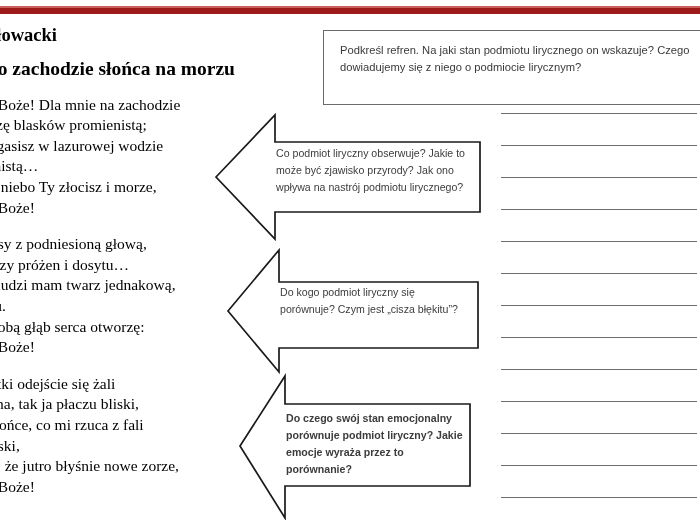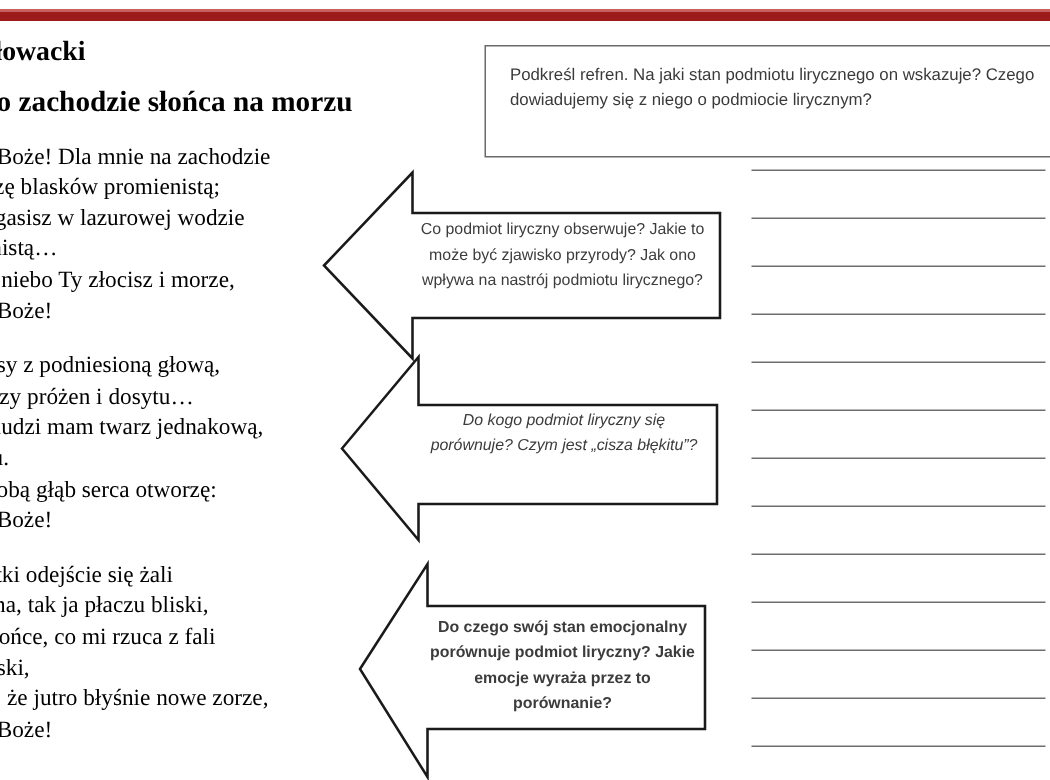--- a/index.html
+++ b/index.html
@@ -89,40 +89,39 @@
     position: absolute;
     left: 501px;
     width: 196px;
     height: 0;
     border-top: 1.4px solid #6e6e6e;
   }
 
   
   .arrow-callout {
     position: absolute;
-    text-align: center;
   }
   .arrow-callout svg {
     position: absolute;
     left: 0;
     top: 0;
     overflow: visible;
   }
   .arrow-callout .arrow-text {
     position: absolute;
     font-size: 10.6px;
     line-height: 1.62;
     color: #3c3c3c;
     margin: 0;
   }
 
   #arrow-1 { left: 214px; top: 113px; width: 270px; height: 128px; }
   #arrow-1 .arrow-text { left: 62px; top: 32px; width: 198px; }
 
-  #arrow-2 { left: 226px; top: 236px; width: 256px; height: 126px; font-style: italic; }
+  #arrow-2 { left: 226px; top: 248px; width: 256px; height: 126px; }
   #arrow-2 .arrow-text { left: 54px; top: 36px; width: 192px; }
 
   #arrow-3 { left: 238px; top: 374px; width: 236px; height: 146px; font-weight: bold; }
   #arrow-3 .arrow-text { left: 48px; top: 36px; width: 178px; }
 </style>
 </head>
 <body>
 
 <div id="top-rule"></div>
 

